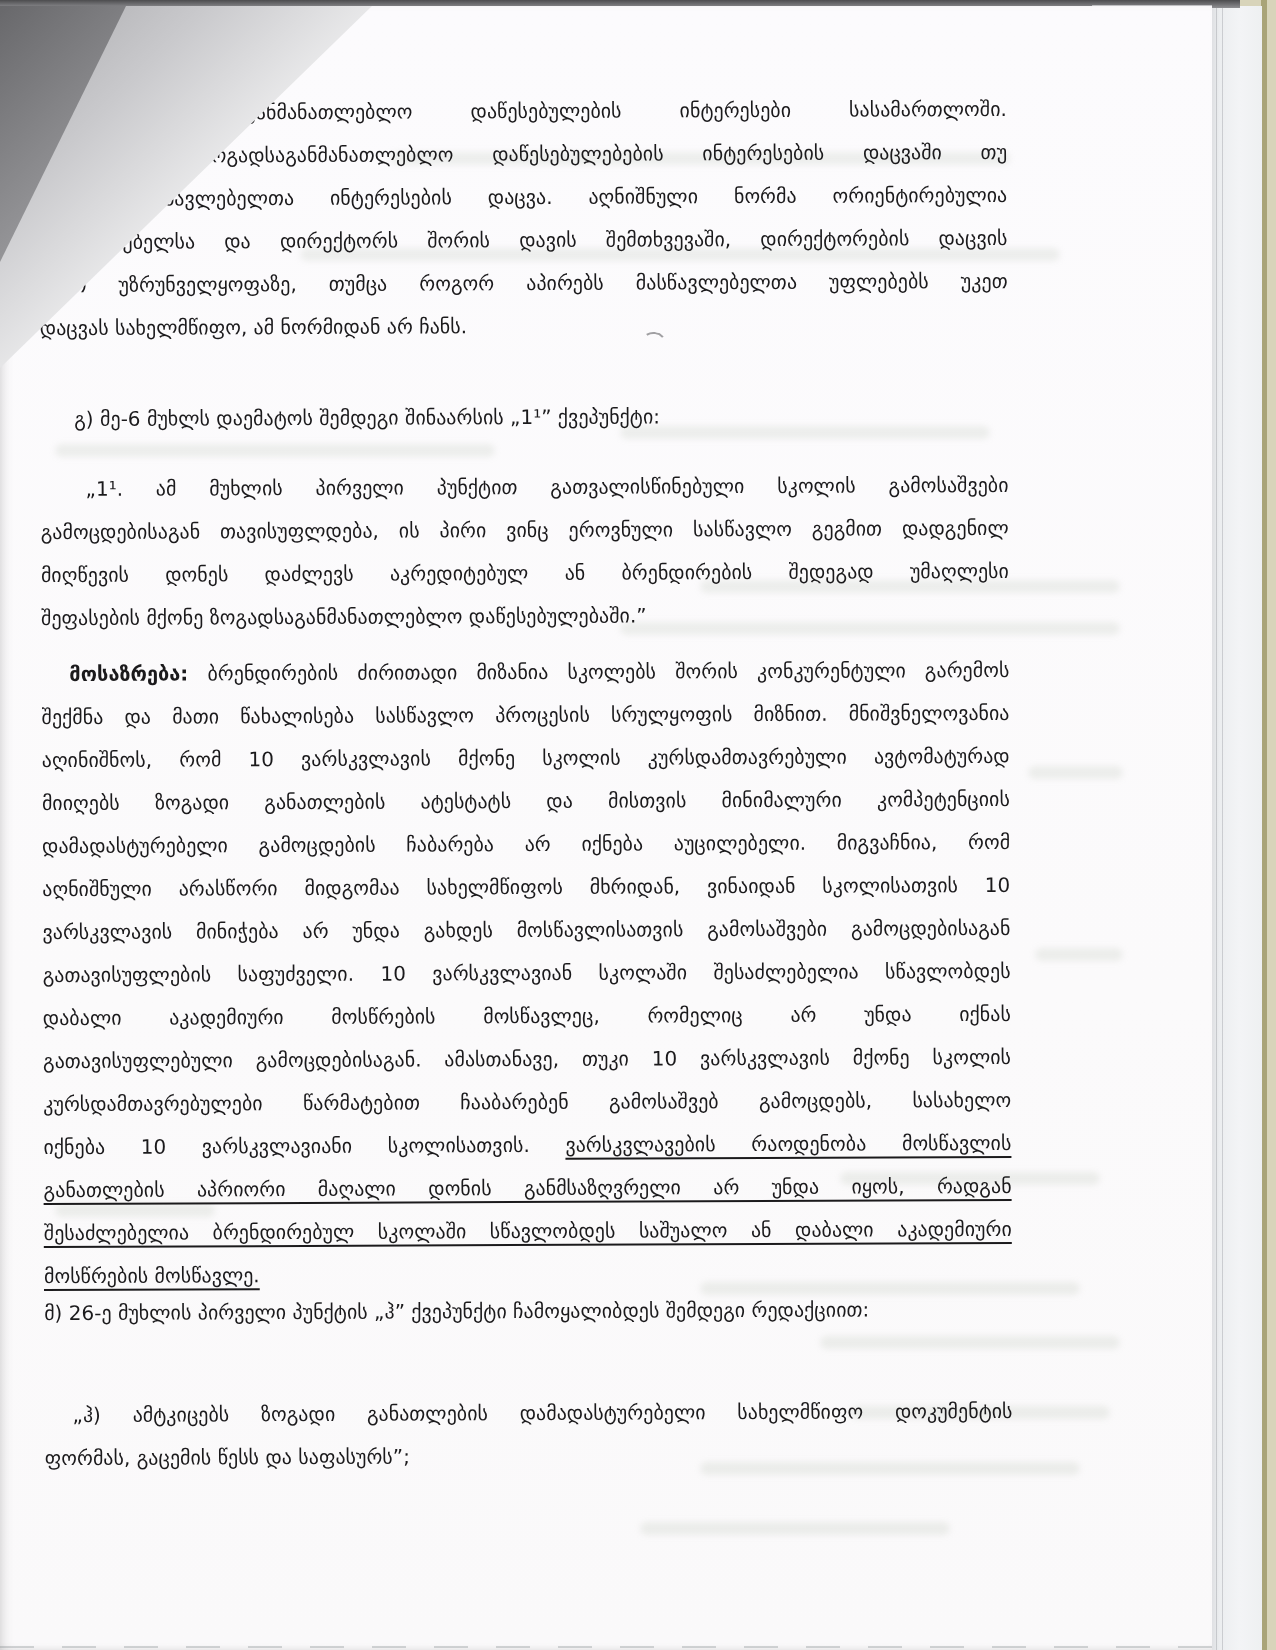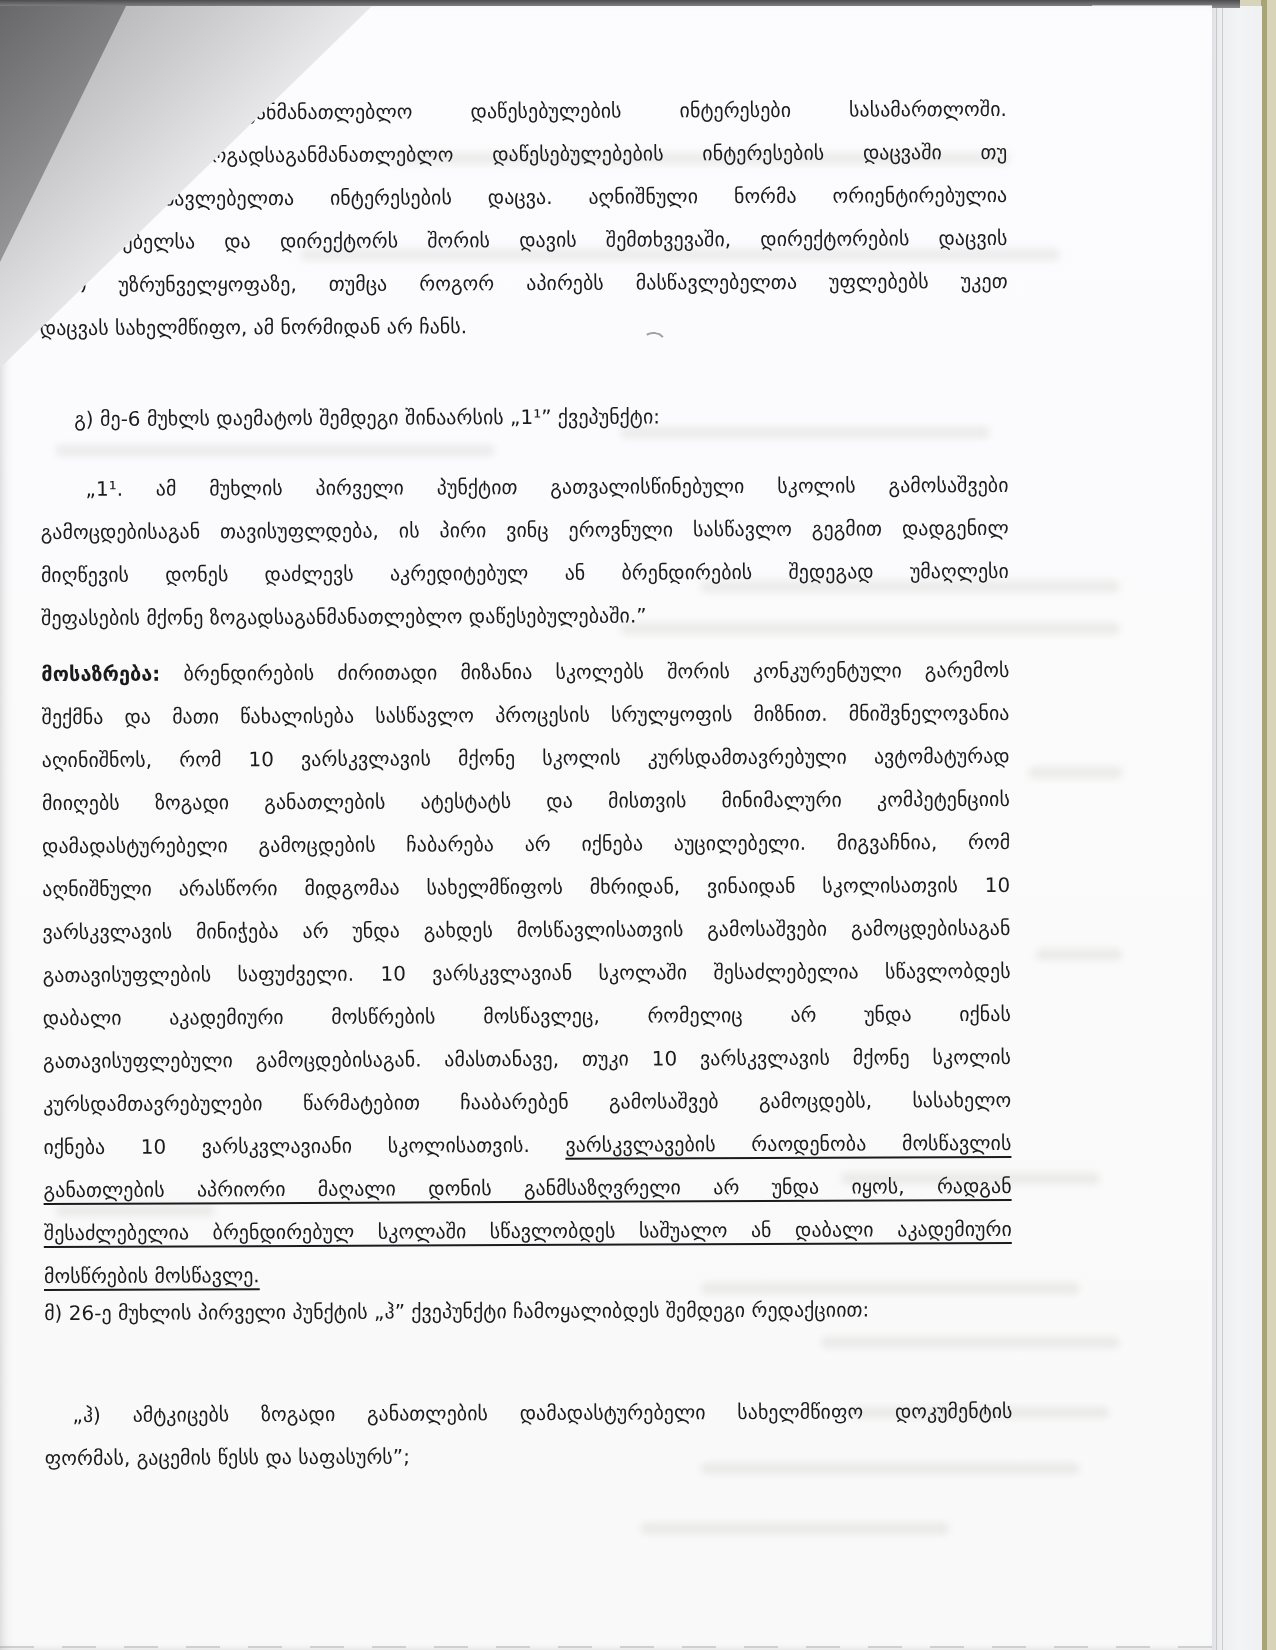--- a/index.html
+++ b/index.html
@@ -75,21 +75,21 @@
   .blk{position:absolute;left:0;width:968px;}
   #p1{top:84px;}
   #hg{top:390px;}
   #q1{top:460px;}
   #op{top:645px;}
   #hm{top:1284px;}
   #ph{top:1386px;}
   .ind45{text-indent:45px;}
   .ind34{text-indent:34px;}
   .ind28{text-indent:28px;}
-  .bold{font-weight:bold;}
+  .bold{font-weight:bold;margin-left:28px;}
   .u, .ul-line{
     text-decoration:underline;
     text-decoration-thickness:1.6px;
     text-underline-offset:6px;
     text-decoration-color:#1b1a1c;
   }
 </style>
 </head>
 <body>
 

